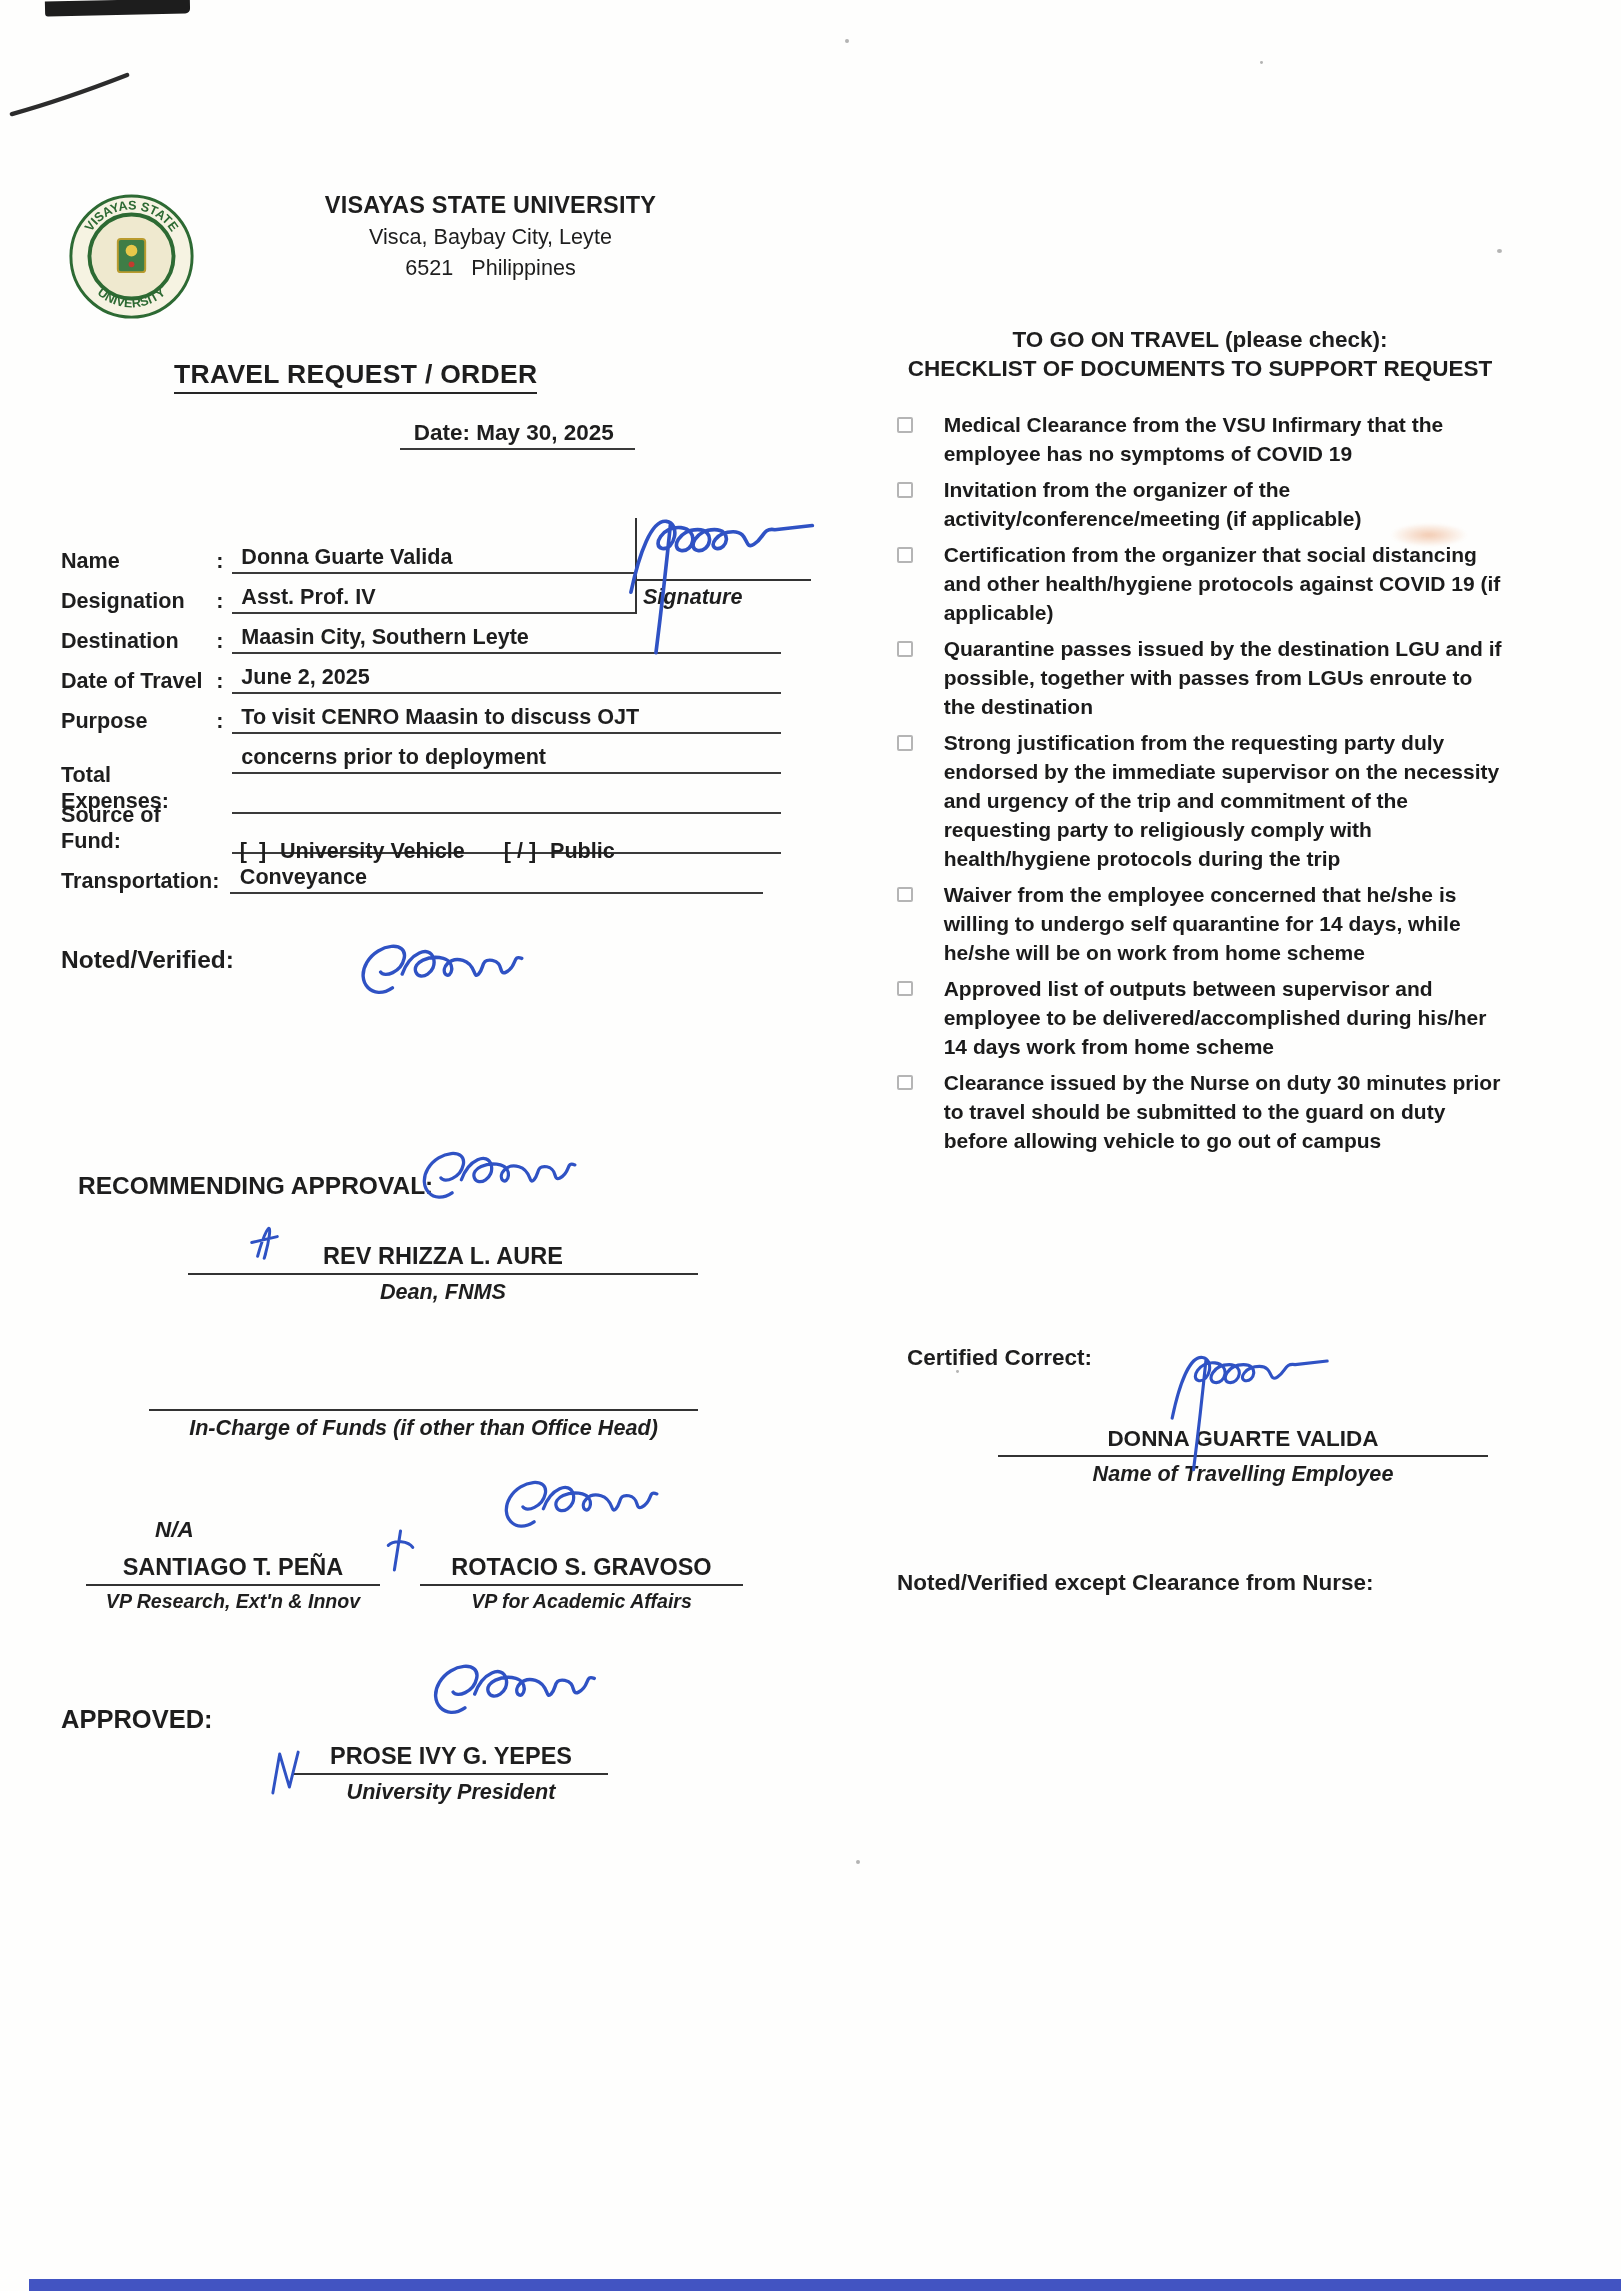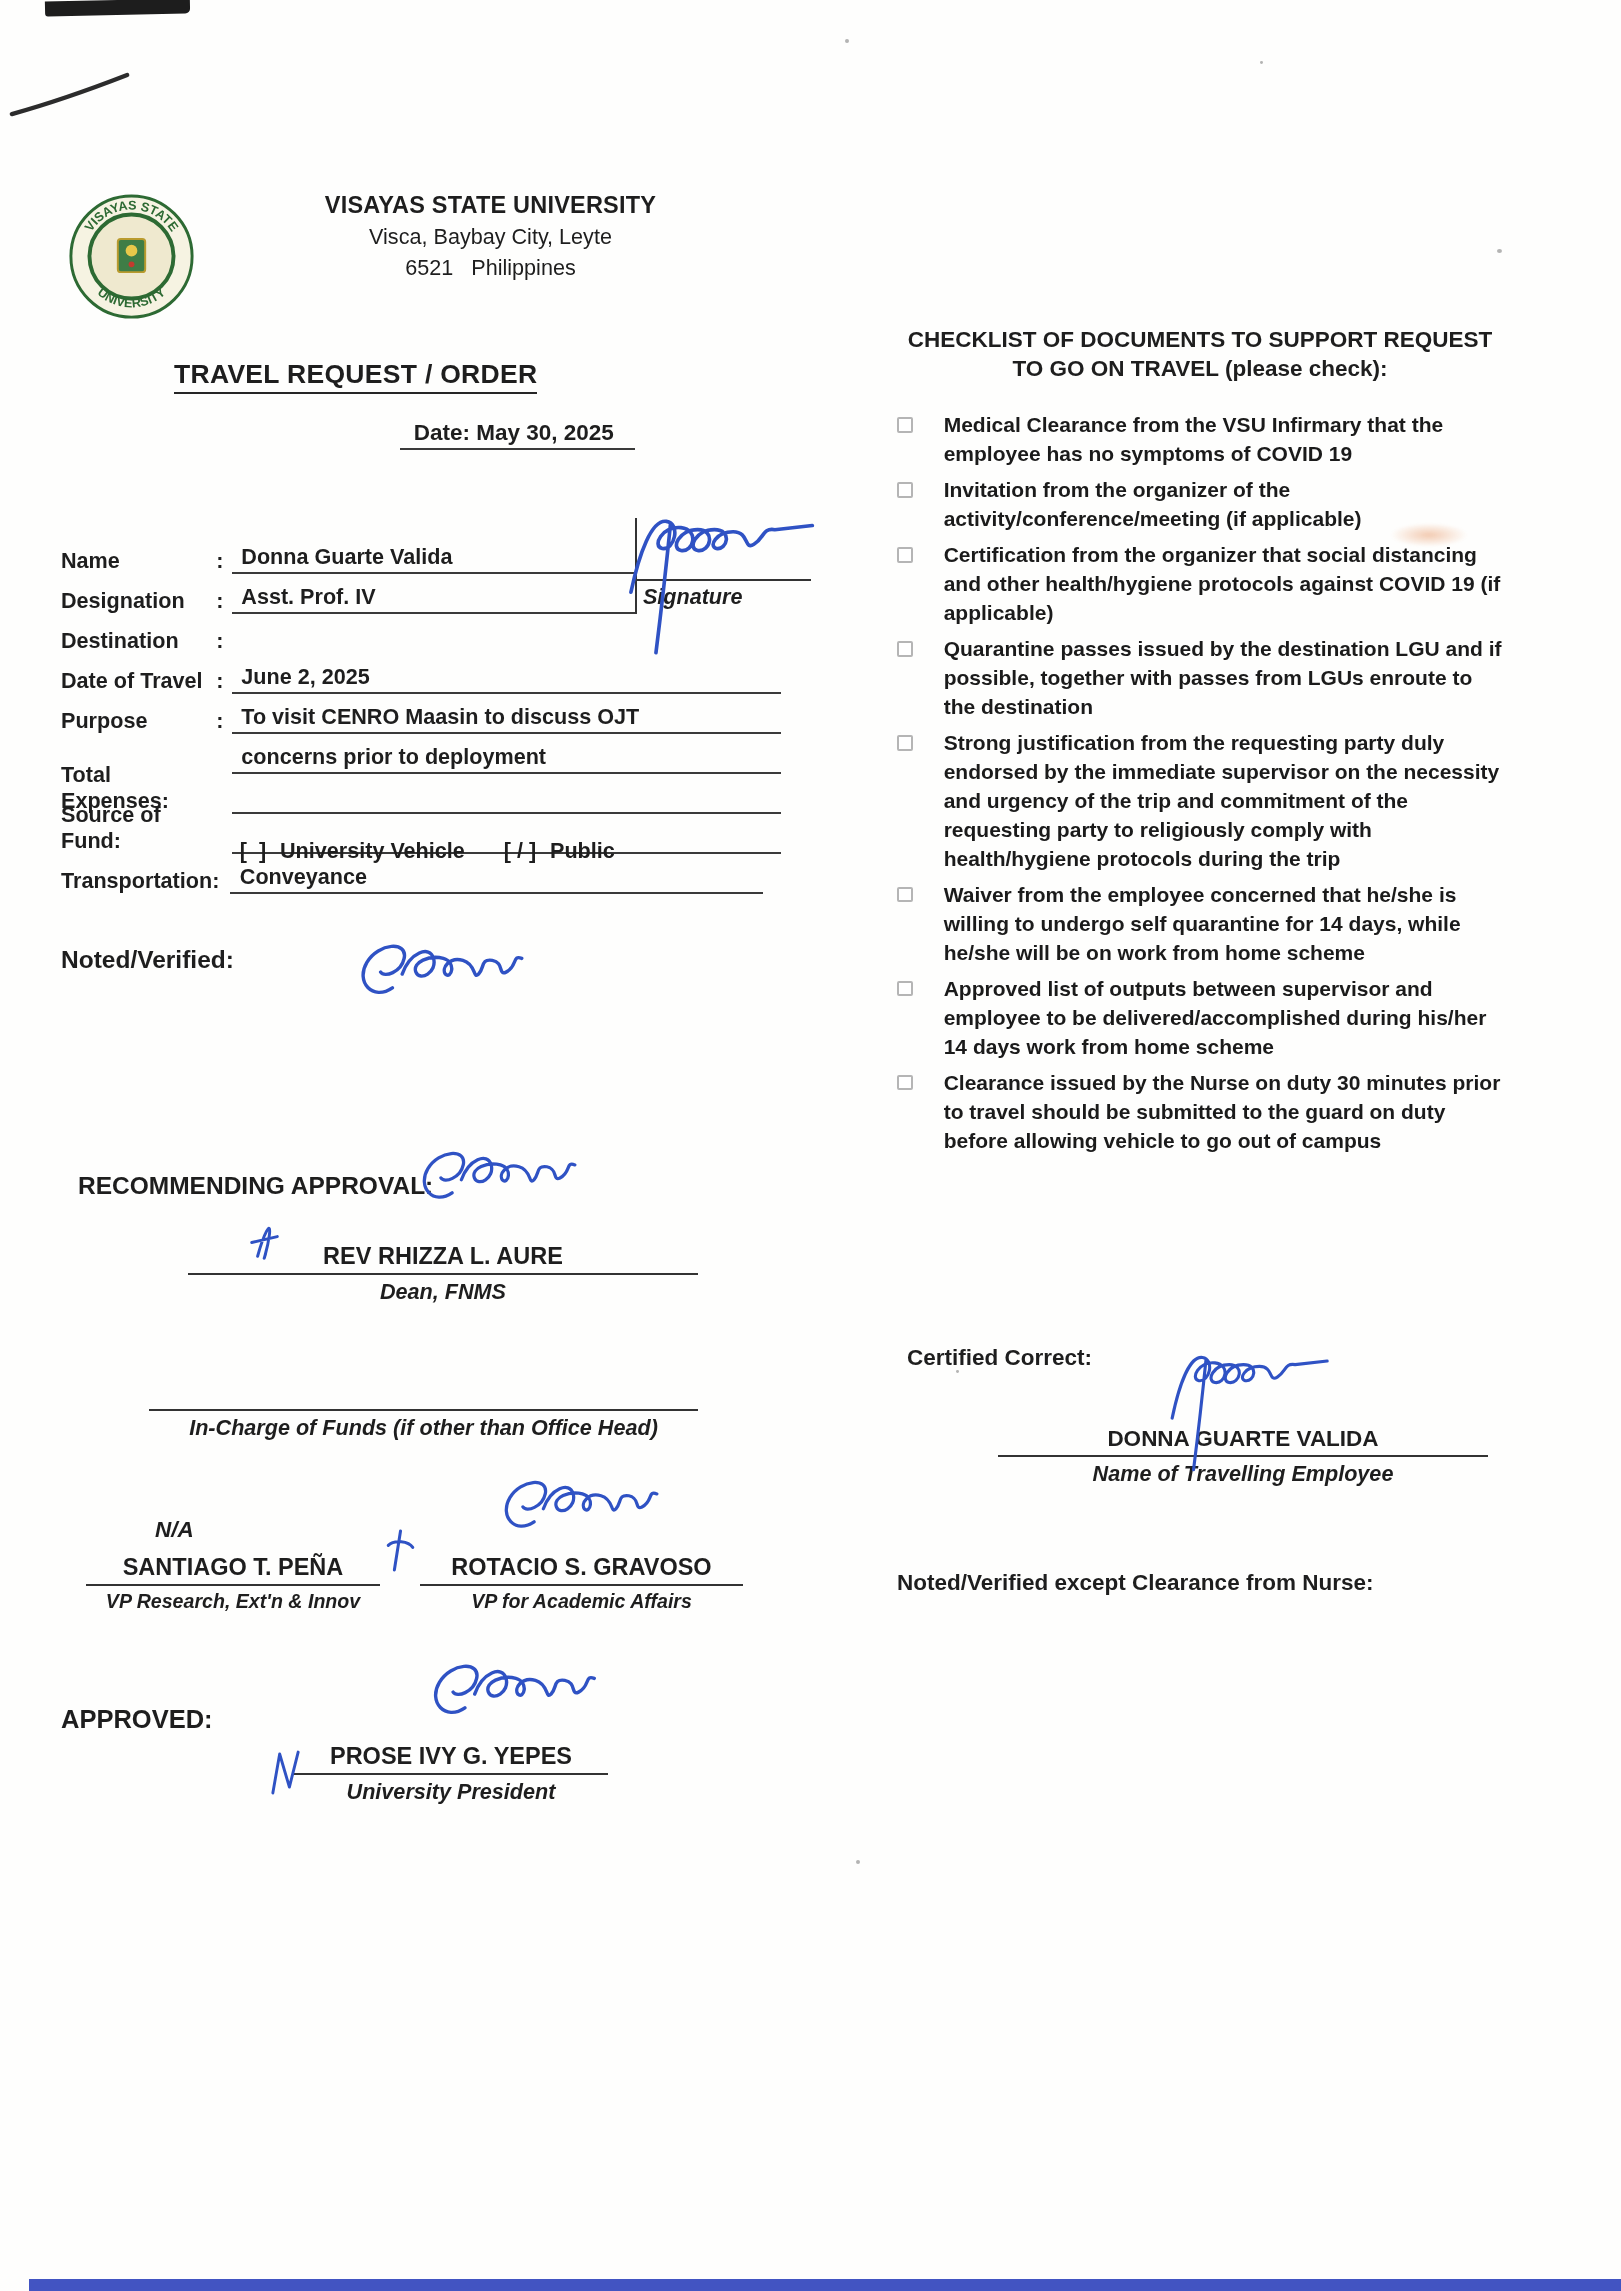--- a/index.html
+++ b/index.html
@@ -125,20 +125,21 @@
       <span class="fvalue short"><span>Donna Guarte Valida</span></span>
     </div>
     <div class="frow">
       <span class="flabel">Designation</span>
       <span class="fcolon">:</span>
       <span class="fvalue short"><span>Asst. Prof. IV</span></span>
     </div>
     <div class="frow">
       <span class="flabel">Destination</span>
       <span class="fcolon">:</span>
+      <span class="fvalue"><span>Maasin City, Southern Leyte</span></span>
     </div>
     <div class="frow">
       <span class="flabel">Date of Travel</span>
       <span class="fcolon">:</span>
       <span class="fvalue"><span>June 2, 2025</span></span>
     </div>
     <div class="frow">
       <span class="flabel">Purpose</span>
       <span class="fcolon">:</span>
       <span class="fvalue"><span>To visit CENRO Maasin to discuss OJT</span></span>
@@ -221,22 +222,22 @@
     </svg>
   <svg class="ink mark" style="left:267px;top:1745px;" width="37" height="55" viewBox="0 0 38 54">
       <path d="M6,48 L13,8 L23,42 L32,6"></path>
     </svg>
   <div class="sigblock" style="left:294px;top:1743px;width:314px;">
     <div class="signame">PROSE IVY G. YEPES</div>
     <div class="sigtitle">University President</div>
   </div>
 
   <div class="checklist">
+    <div class="chk-title">TO GO ON TRAVEL (please check):</div>
     <div class="chk-title">CHECKLIST OF DOCUMENTS TO SUPPORT REQUEST</div>
-    <div class="chk-title">TO GO ON TRAVEL (please check):</div>
     <div class="chk-items">
       <div class="chk-item">
         <span class="chk-box"></span>
         <span class="chk-text">Medical Clearance from the VSU Infirmary that the employee has no symptoms of COVID 19</span>
       </div>
       <div class="chk-item">
         <span class="chk-box"></span>
         <span class="chk-text">Invitation from the organizer of the activity/conference/meeting (if applicable)</span>
       </div>
       <div class="chk-item">

